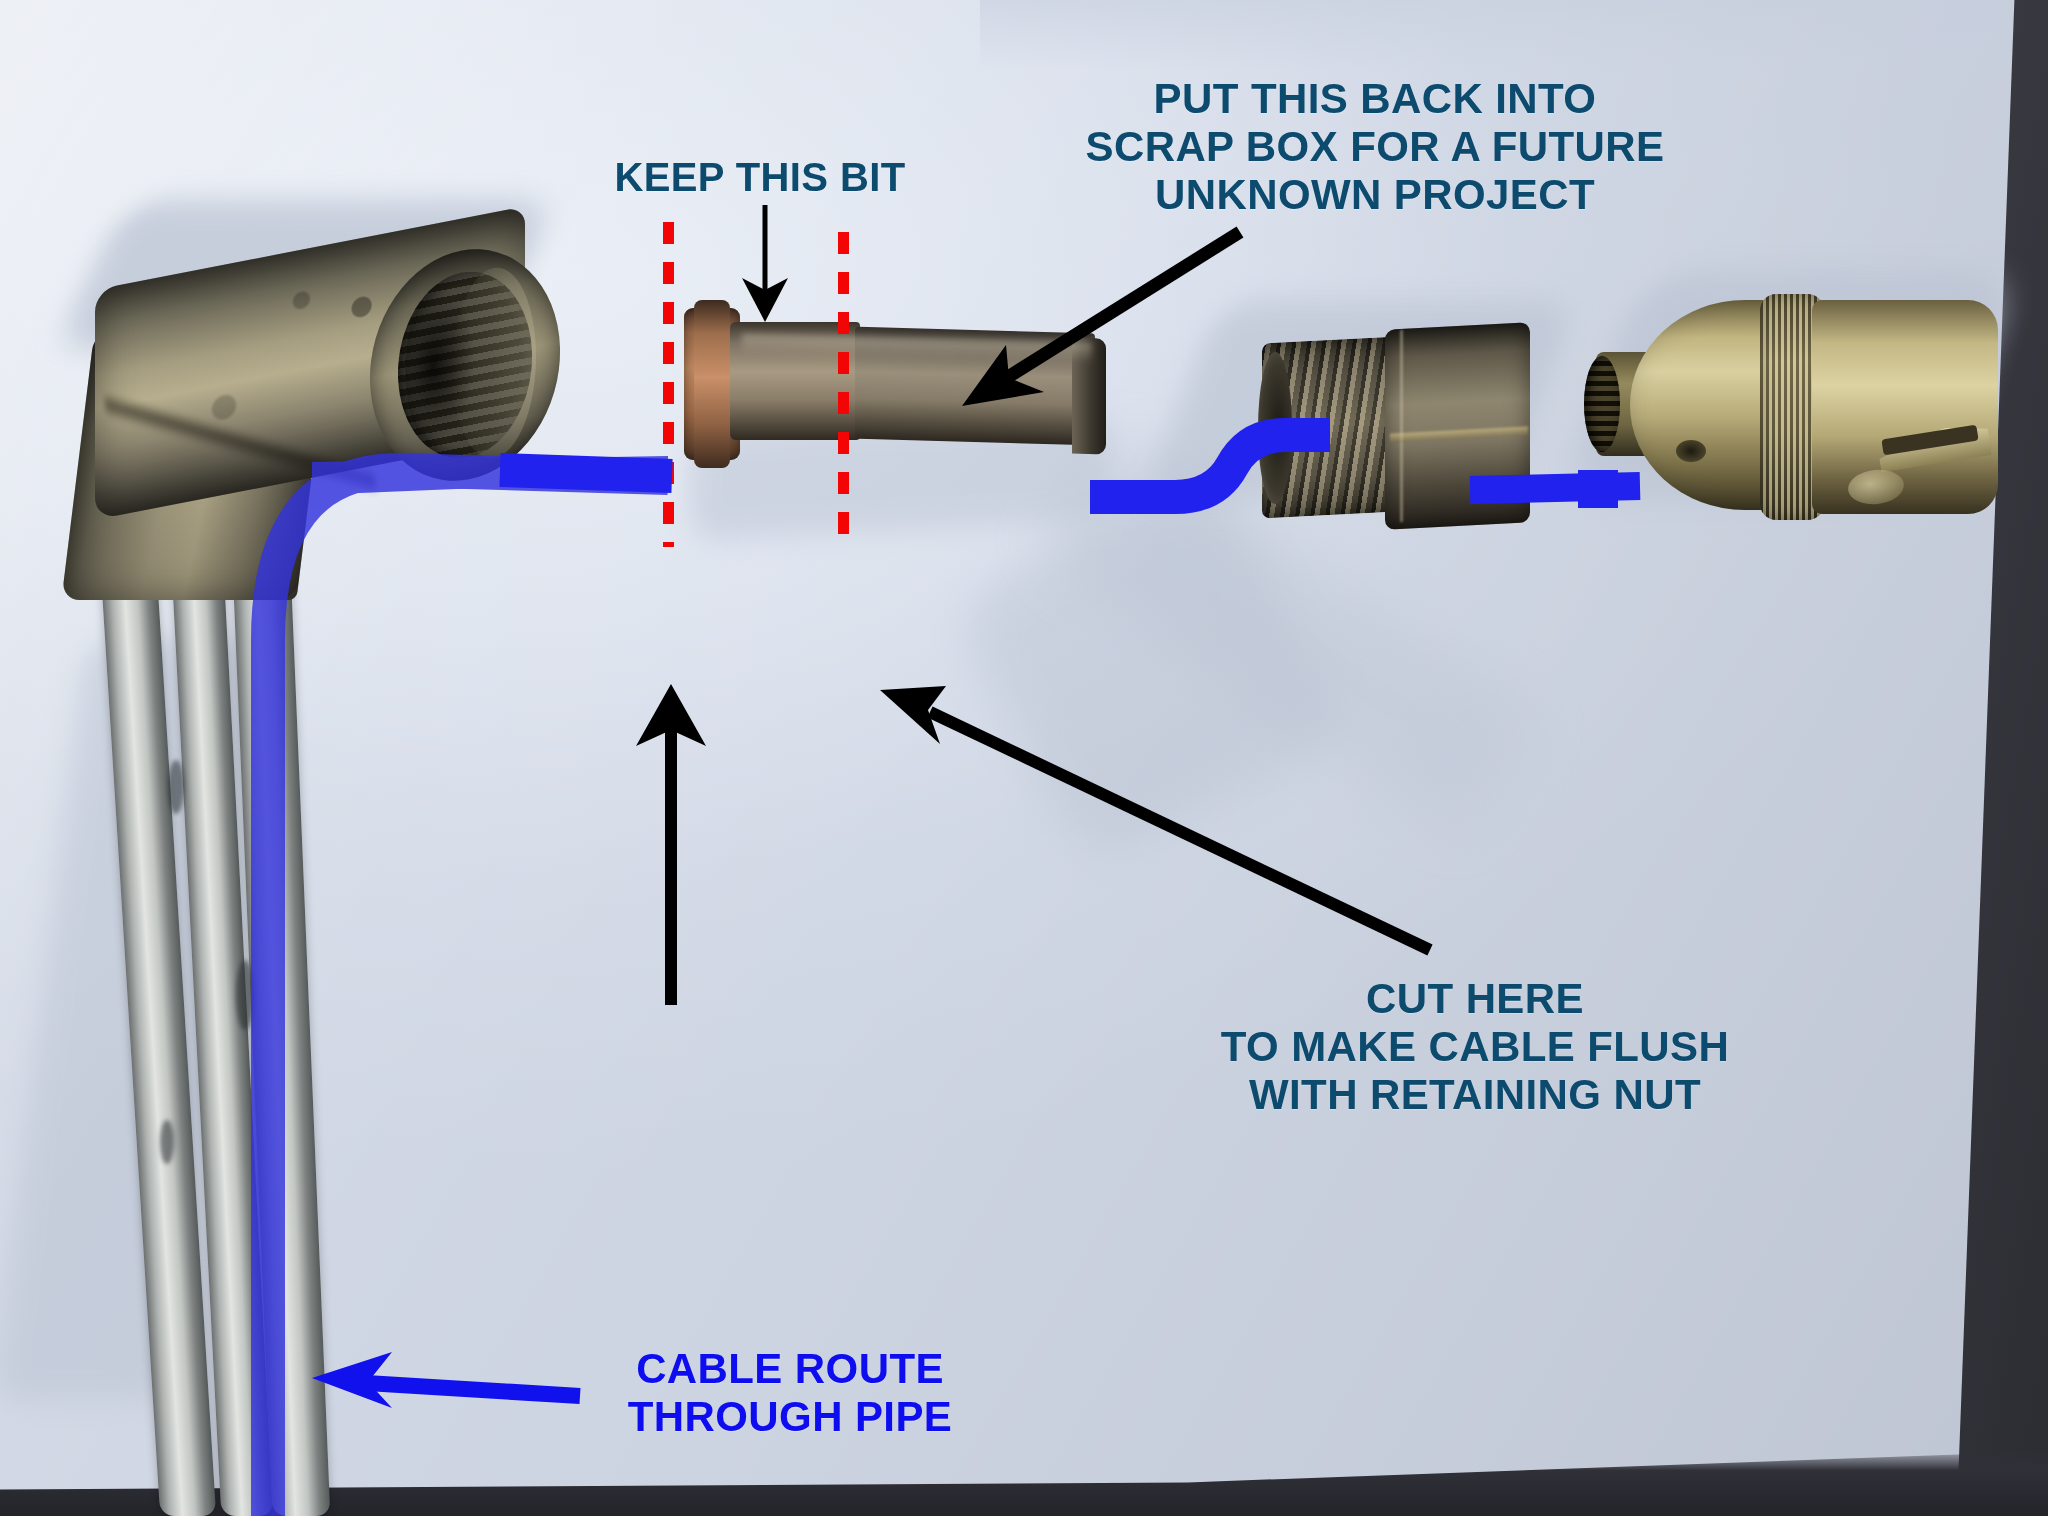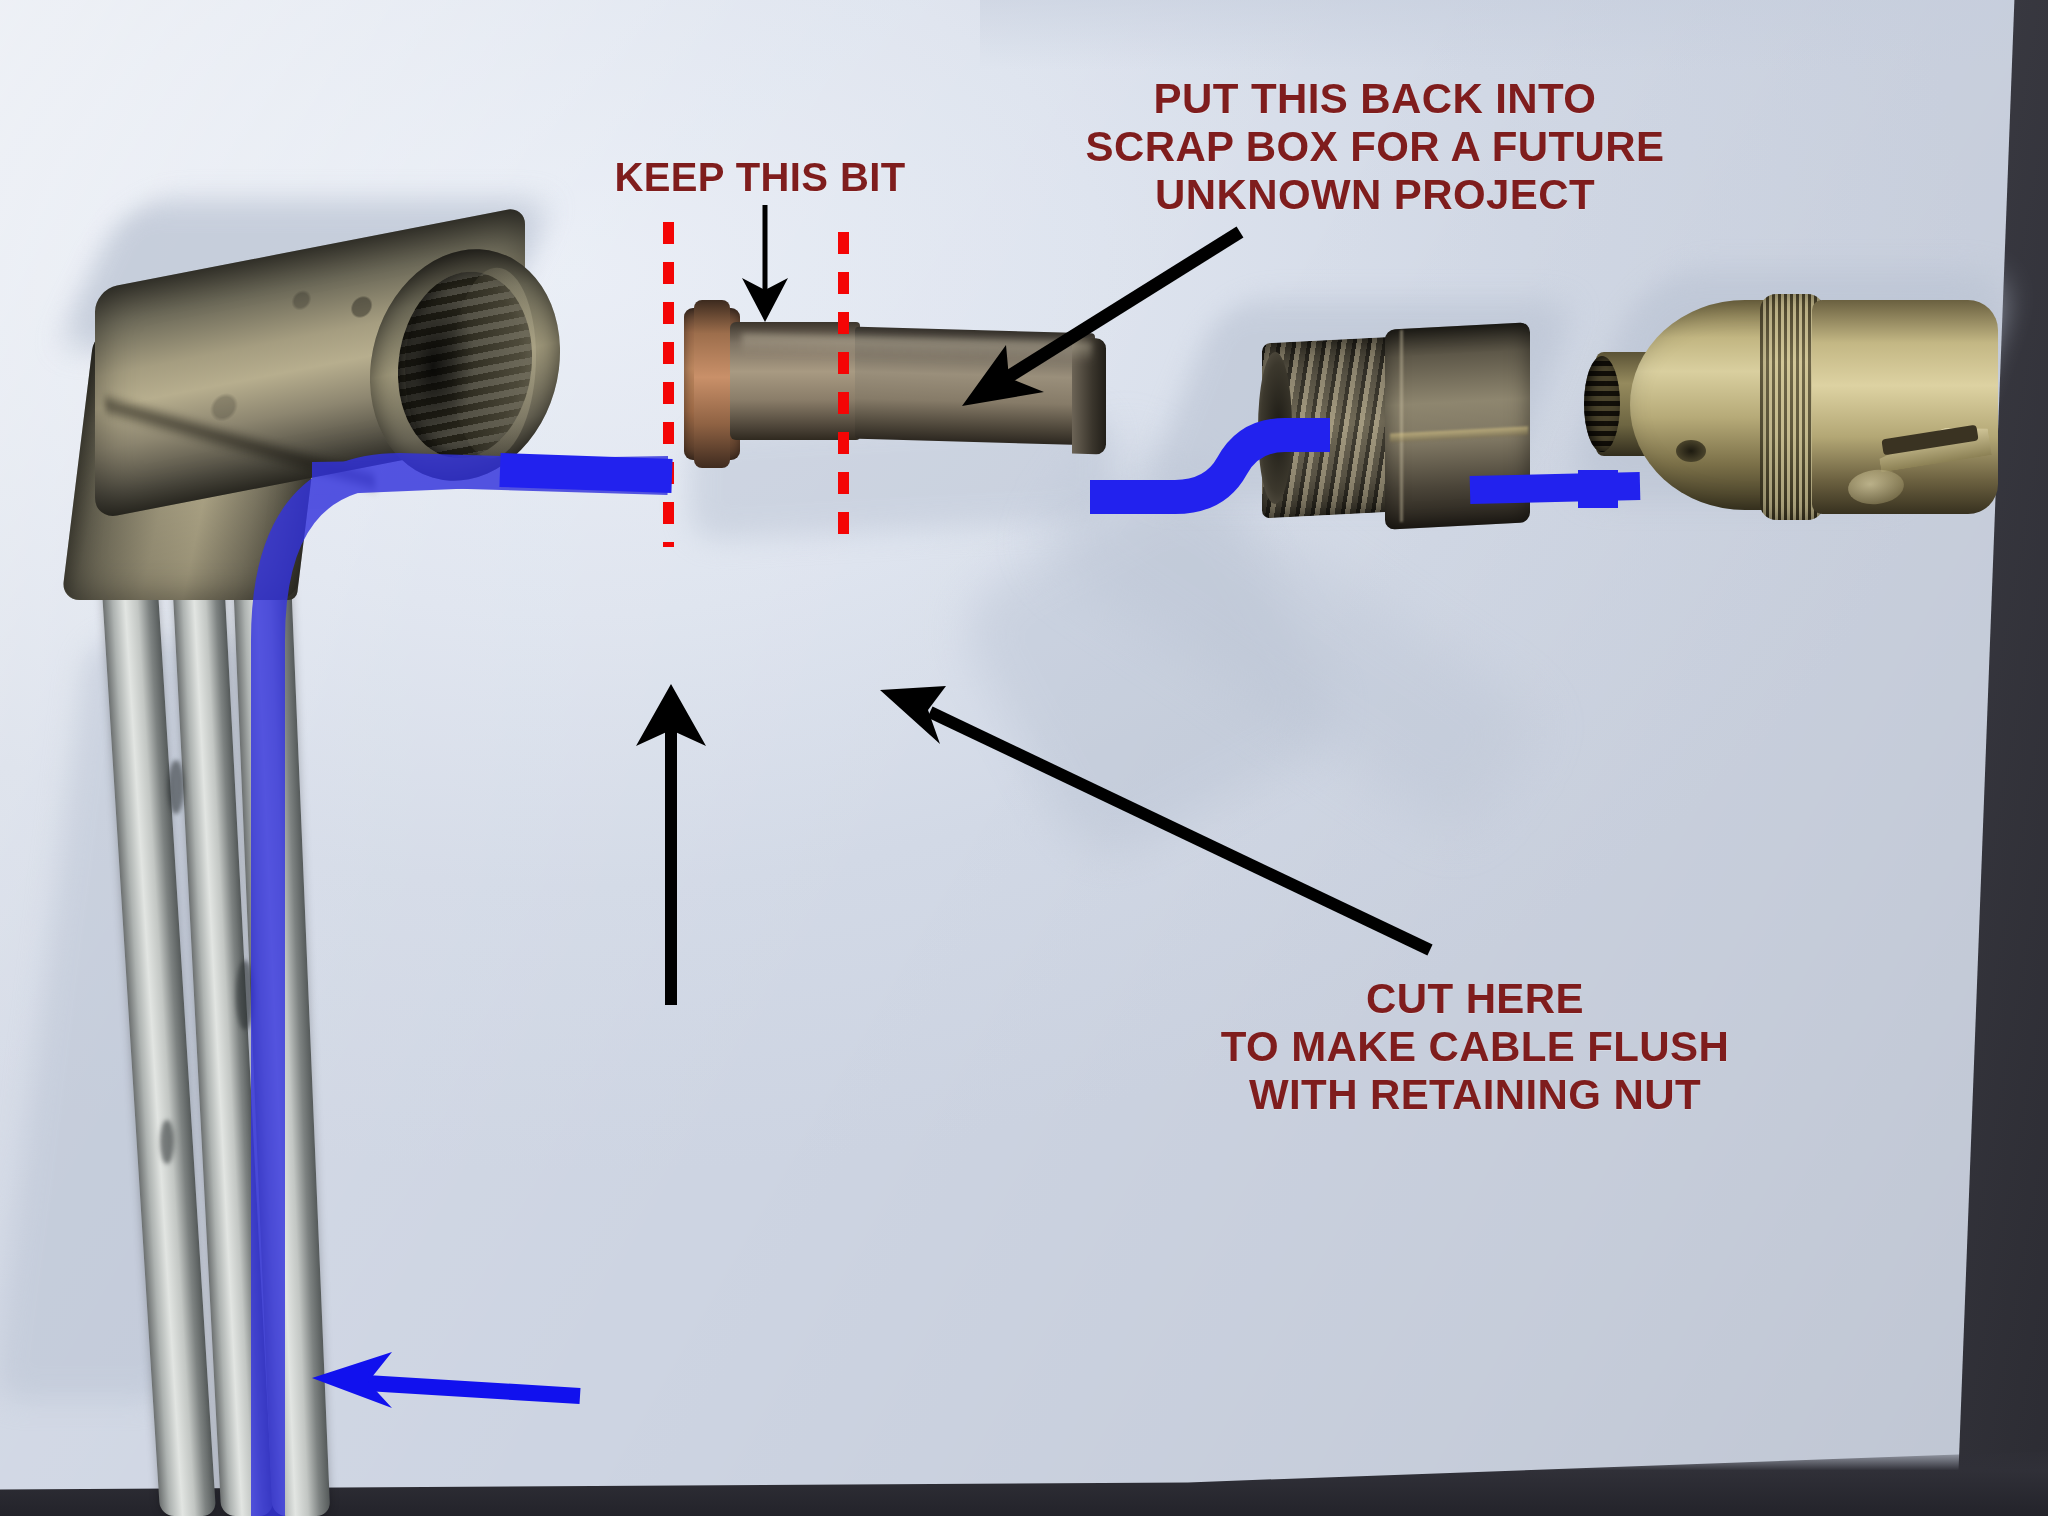--- a/index.html
+++ b/index.html
@@ -233,21 +233,21 @@
     position:absolute;left:1848px;top:470px;width:56px;height:34px;
     border-radius:50%;
     background:radial-gradient(ellipse at 40% 40%, rgba(255,246,200,.55), rgba(120,108,64,.45));
     transform:rotate(-6deg);
   }
   .lh-cablehole{
     position:absolute;left:1676px;top:440px;width:30px;height:22px;border-radius:50%;
     background:radial-gradient(ellipse at 50% 50%, #1d1a10, #5c5436);
   }
   .txt{
-    position:absolute;color:#7f1d1d;font-weight:bold;
+    position:absolute;color:#0c4a6e;font-weight:bold;
     letter-spacing:.4px;line-height:1.14;text-align:center;
     white-space:pre-line;
     text-shadow:0 1px 0 rgba(255,255,255,.25);
   }
   .txt-blue{color:#0d0df0;text-shadow:0 1px 0 rgba(255,255,255,.3);}
 
   .dash{
     position:absolute;width:11px;
     background:repeating-linear-gradient(180deg,#f40505 0 22px, rgba(0,0,0,0) 22px 40px);
   }
@@ -361,14 +361,16 @@
 
   <div class="txt" style="left:1030px;top:75px;width:690px;font-size:42px;">PUT THIS BACK INTO
 SCRAP BOX FOR A FUTURE
 UNKNOWN PROJECT</div>
 
 
   <div class="txt" style="left:1145px;top:975px;width:660px;font-size:42px;">CUT HERE
 TO MAKE CABLE FLUSH
 WITH RETAINING NUT</div>
 
+  <div class="txt txt-blue" style="left:580px;top:1345px;width:420px;font-size:42px;">CABLE ROUTE
+THROUGH PIPE</div>
 
 </div>
 
 </body></html>

